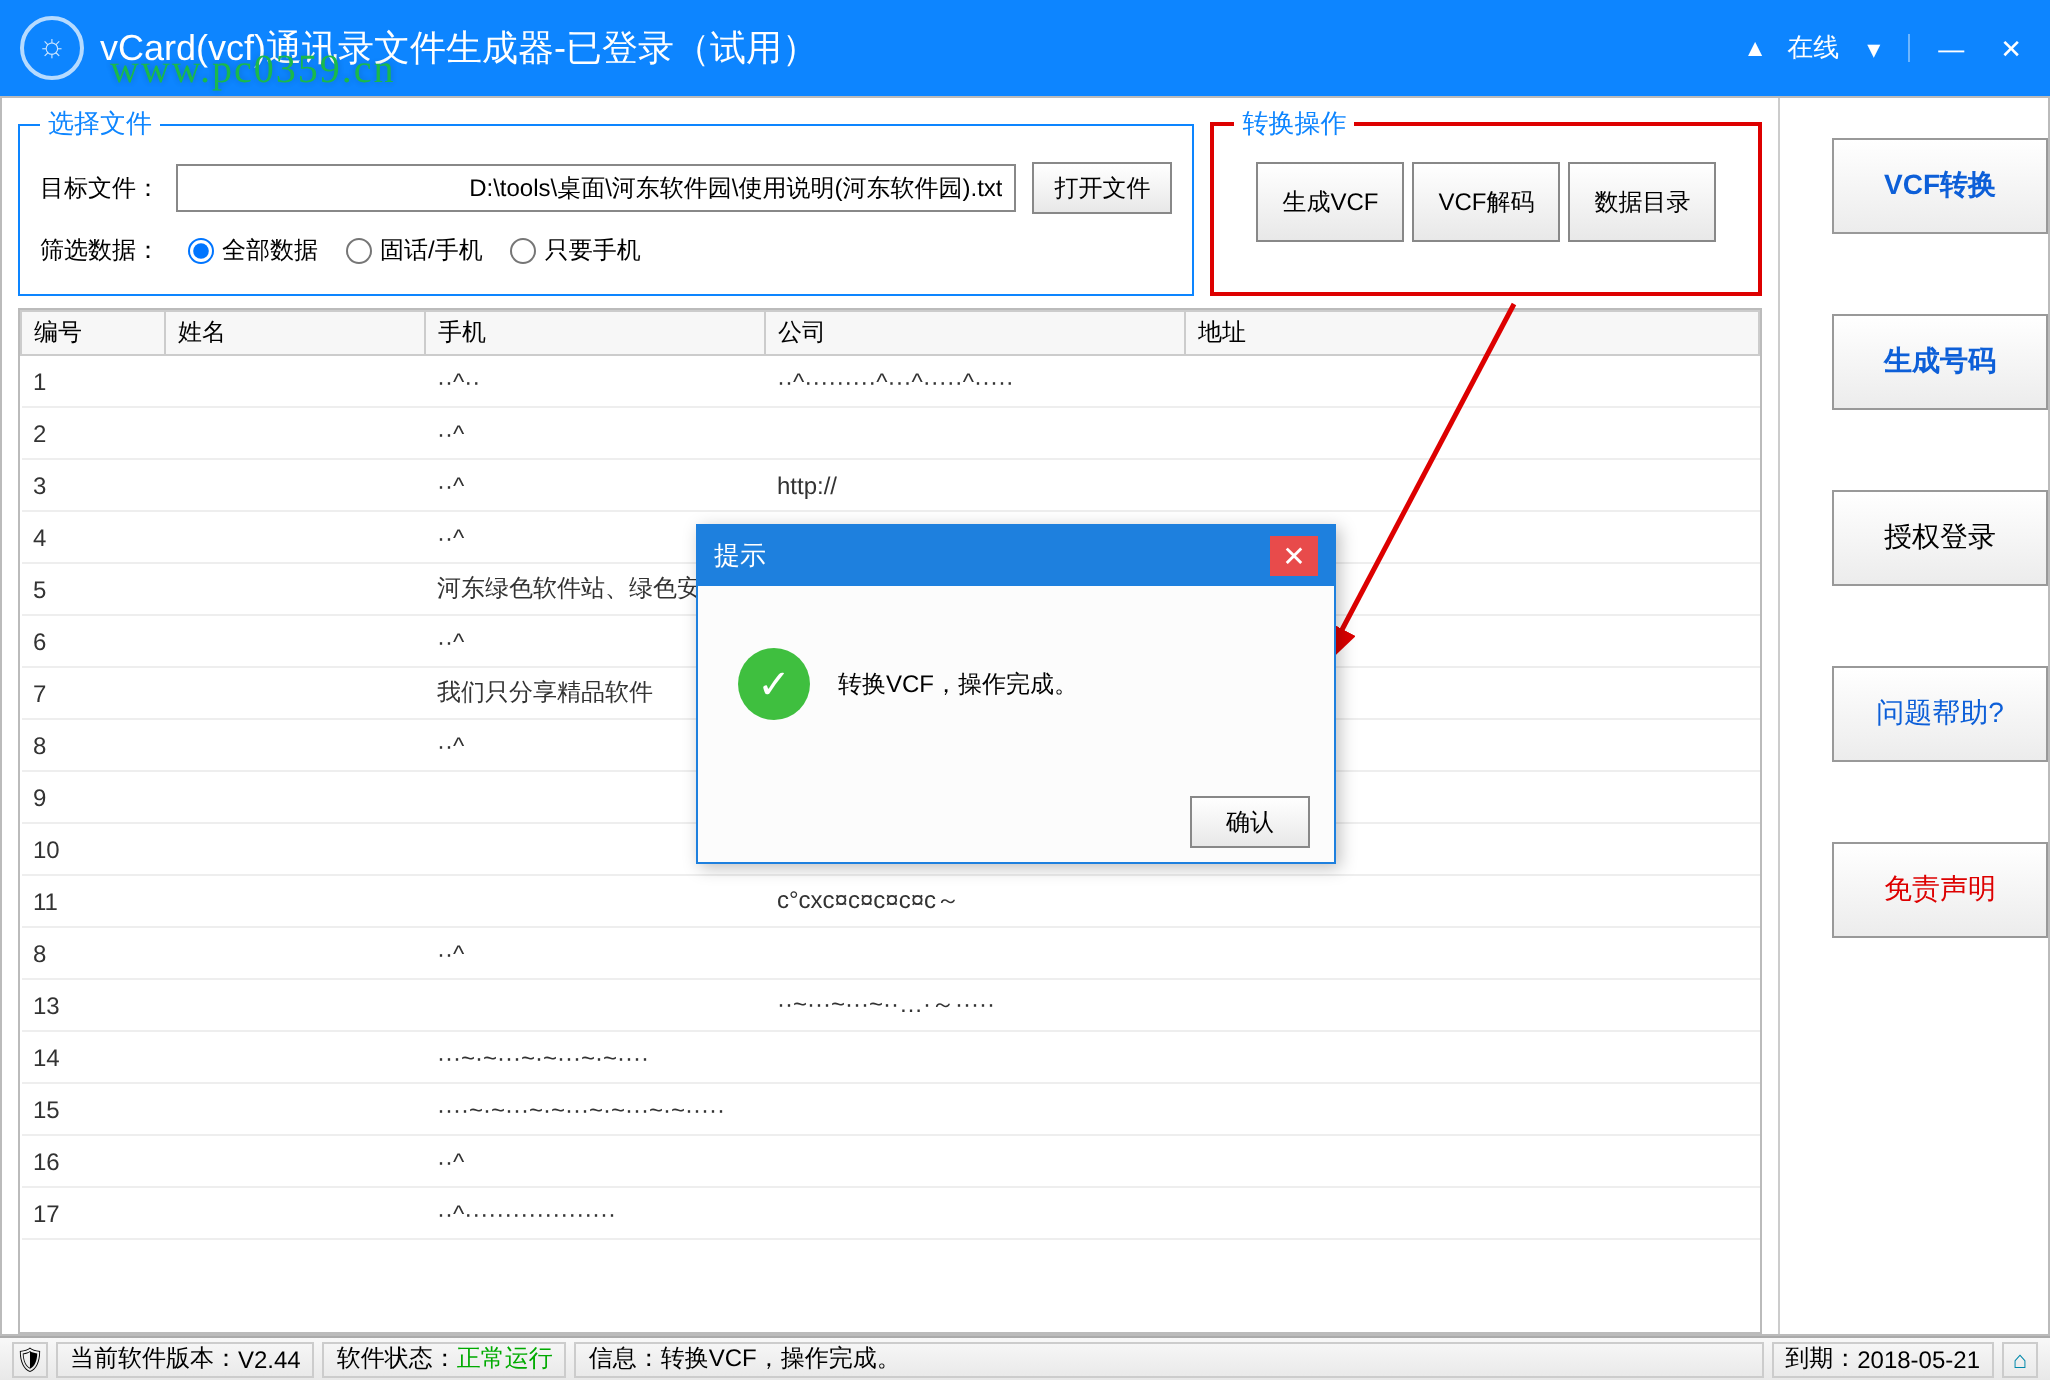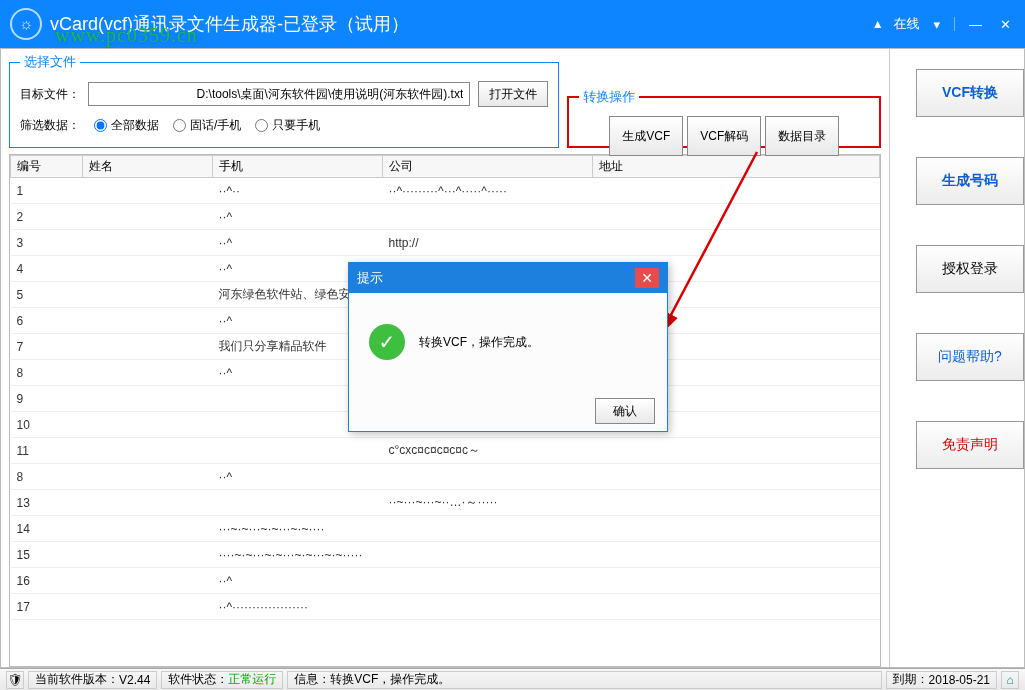--- a/index.html
+++ b/index.html
@@ -67,21 +67,21 @@
     }
     fieldset {
       border: 1px solid #0d85ff;
       border-radius: 0;
       padding: 10px 10px 8px 10px;
       position: relative;
     }
     fieldset.red-highlight { border: 2px solid #d00; }
     legend { color: #0d85ff; font-size: 13px; padding: 0 4px; }
     .fs-file { flex: 1; }
-    .fs-convert { width: 314px; margin-top: 35px; }
+    .fs-convert { width: 276px; }
     .row { display: flex; align-items: center; gap: 8px; margin-bottom: 10px; }
     .lbl { font-size: 12px; }
     .file-input {
       flex: 1; height: 24px; border: 1px solid #888;
       padding: 0 6px; font-size: 12px; background: #fff; text-align: right;
     }
     .btn {
       border: 1px solid #888; background: linear-gradient(#fff,#e8e8e8);
       height: 26px; padding: 0 10px; font-size: 12px; cursor: pointer;
     }

